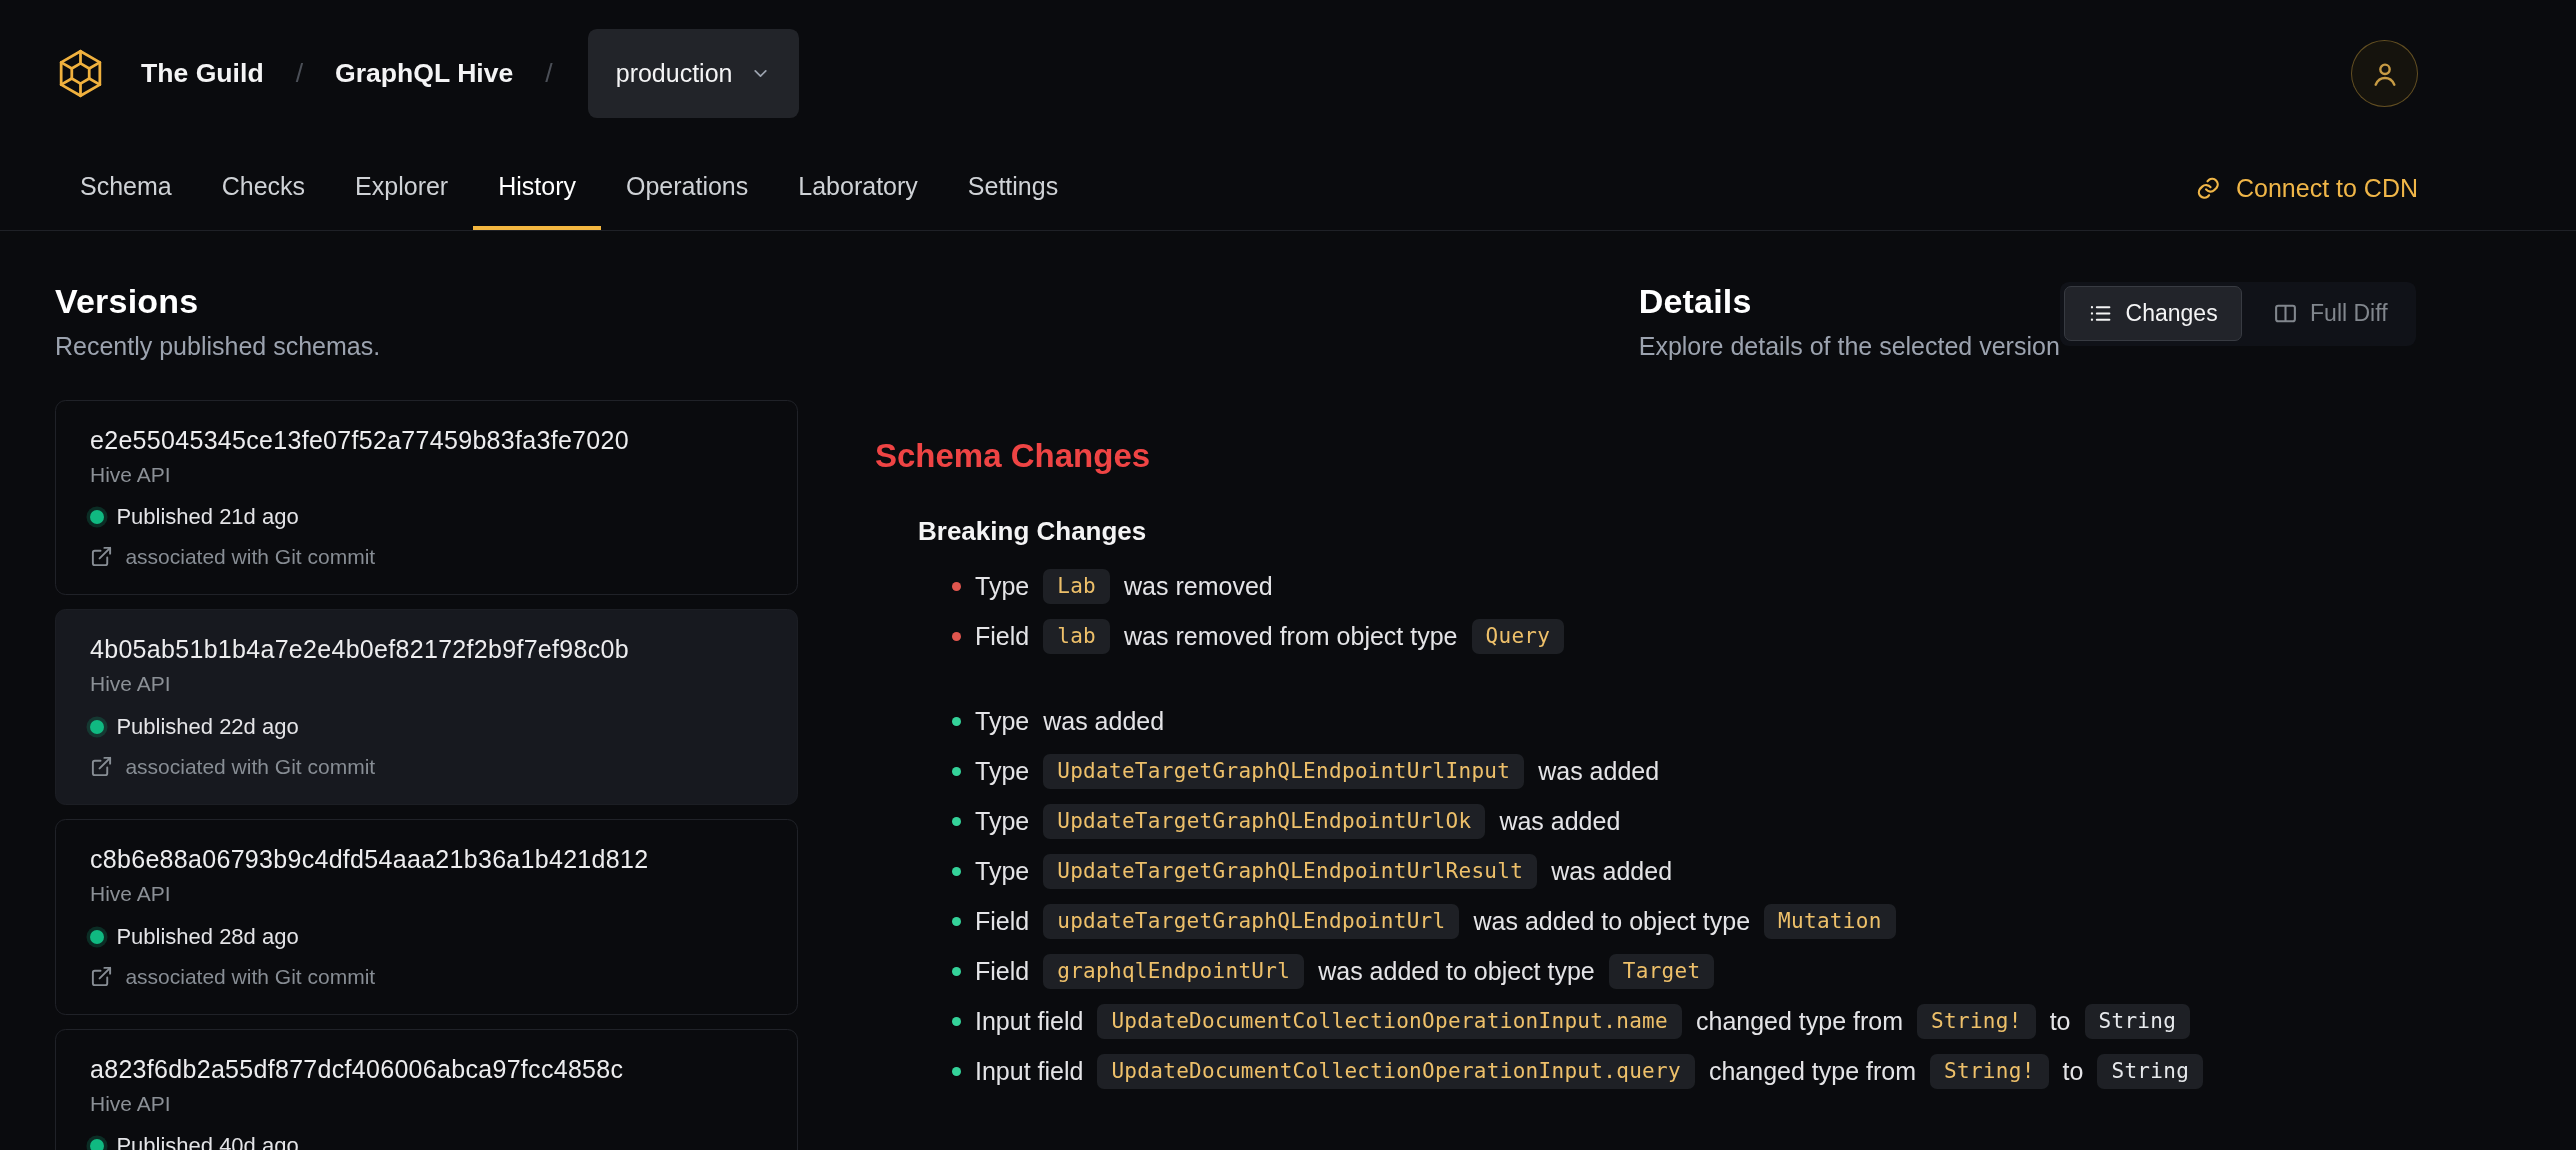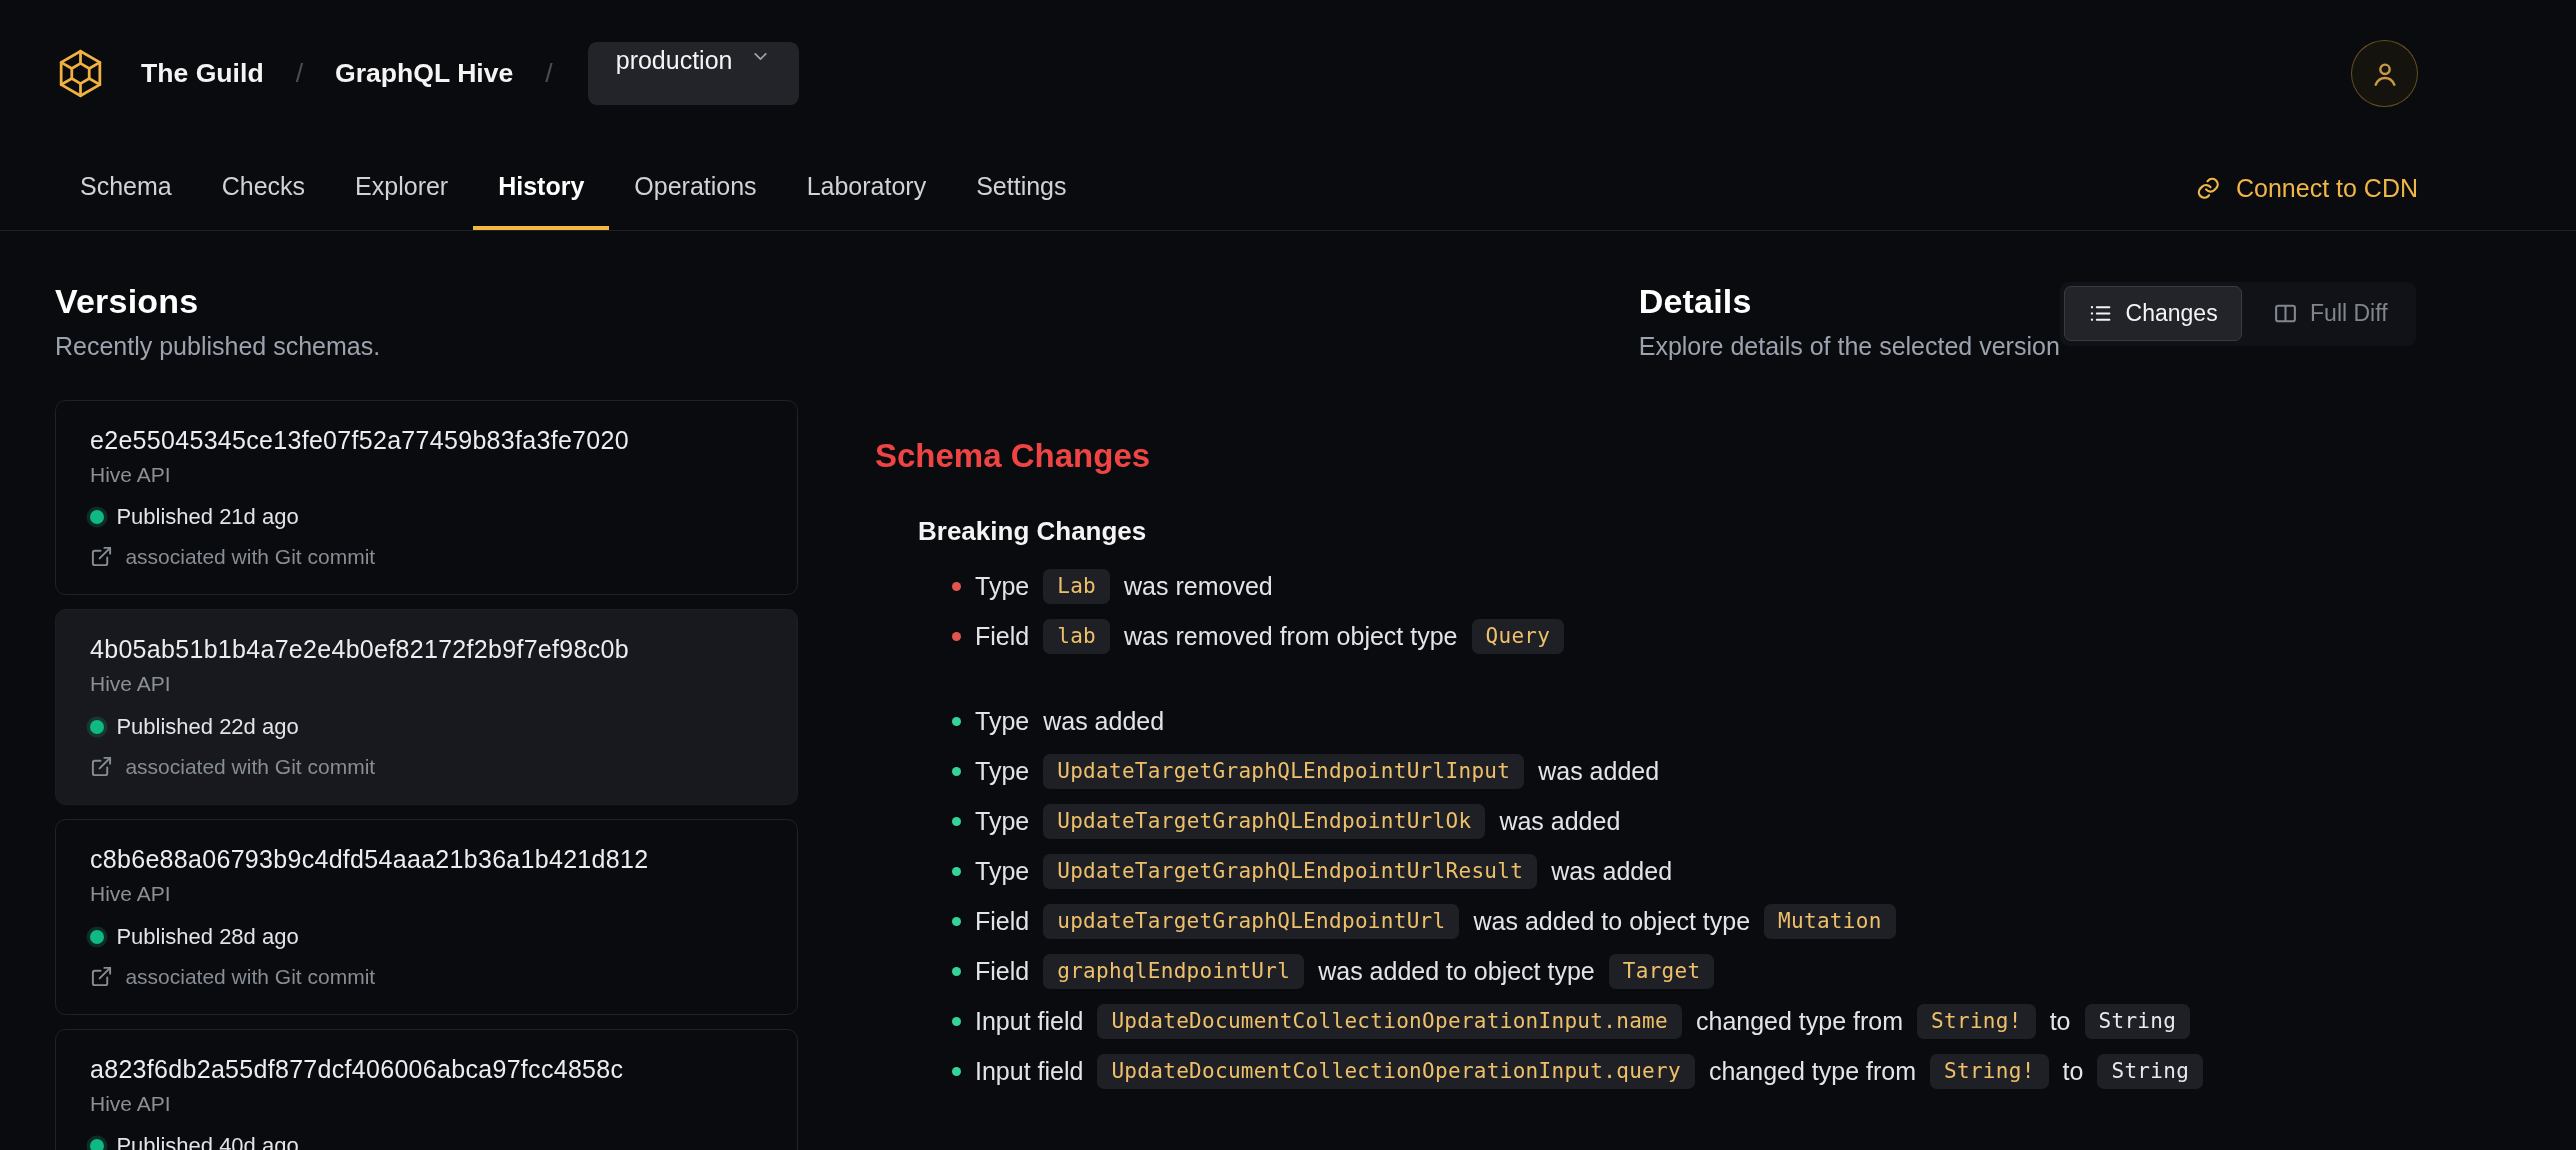--- a/index.html
+++ b/index.html
@@ -11,31 +11,31 @@
   }
   button { font-family:inherit; cursor:pointer; }
 
   
   .header-top { display:flex; align-items:center; height:147px; padding:0 158px 0 55px; }
   .logo-link { display:flex; align-items:center; }
   .logo { width:51px; height:51px; display:block; }
   .breadcrumb { display:flex; align-items:center; gap:32px; margin-left:35px; font-size:26.6px; font-weight:600; color:#f4f4f5; }
   .crumb { cursor:pointer; }
   .crumb-sep { color:#4b4f57; font-weight:400; }
-  .env-btn { margin-left:35px; display:flex; align-items:flex-start; gap:17.7px; height:63px; padding:4px 28px;
+  .env-btn { margin-left:35px; display:flex; align-items:center; gap:17.7px; height:89px; padding:16px 28px;
     background:#222429; border:none; border-radius:8.9px; color:#f4f4f5; font-size:25px; font-weight:500; }
   .avatar { margin-left:auto; width:67px; height:67px; border-radius:50%;
     border:1.8px solid rgba(196,154,60,.45); background:#15130d;
     display:flex; align-items:center; justify-content:center; cursor:pointer; }
 
   .tabs-row { display:flex; align-items:stretch; height:84px; padding:0 158px 0 55px; border-bottom:0.9px solid #1f2127; }
   .tabs-group { display:flex; align-items:stretch; }
   .tab { display:flex; align-items:center; padding:0 25px; font-size:25px; color:#cfd2d6;
     background:none; border:none; border-bottom:4.4px solid transparent; }
-  .tab.active { color:#ffffff; font-weight:700; border-bottom-color:#f4b740; }
+  .tab.active { color:#ffffff; font-weight:400; border-bottom-color:#f4b740; }
   .cdn-link { margin-left:auto; display:flex; align-items:center; gap:14px; color:#f0b648; font-size:25px; cursor:pointer; }
 
   
   main { display:flex; gap:43px; padding:51px 160px 0 55px; align-items:flex-start; }
   .versions-col { width:743px; flex:none; }
   .details-col { flex:1; min-width:0; }
   .col-title { font-size:34px; font-weight:700; color:#ffffff; letter-spacing:0.2px; }
   .col-subtitle { font-size:25px; color:#9ca3af; margin-top:10.6px; }
 
   

